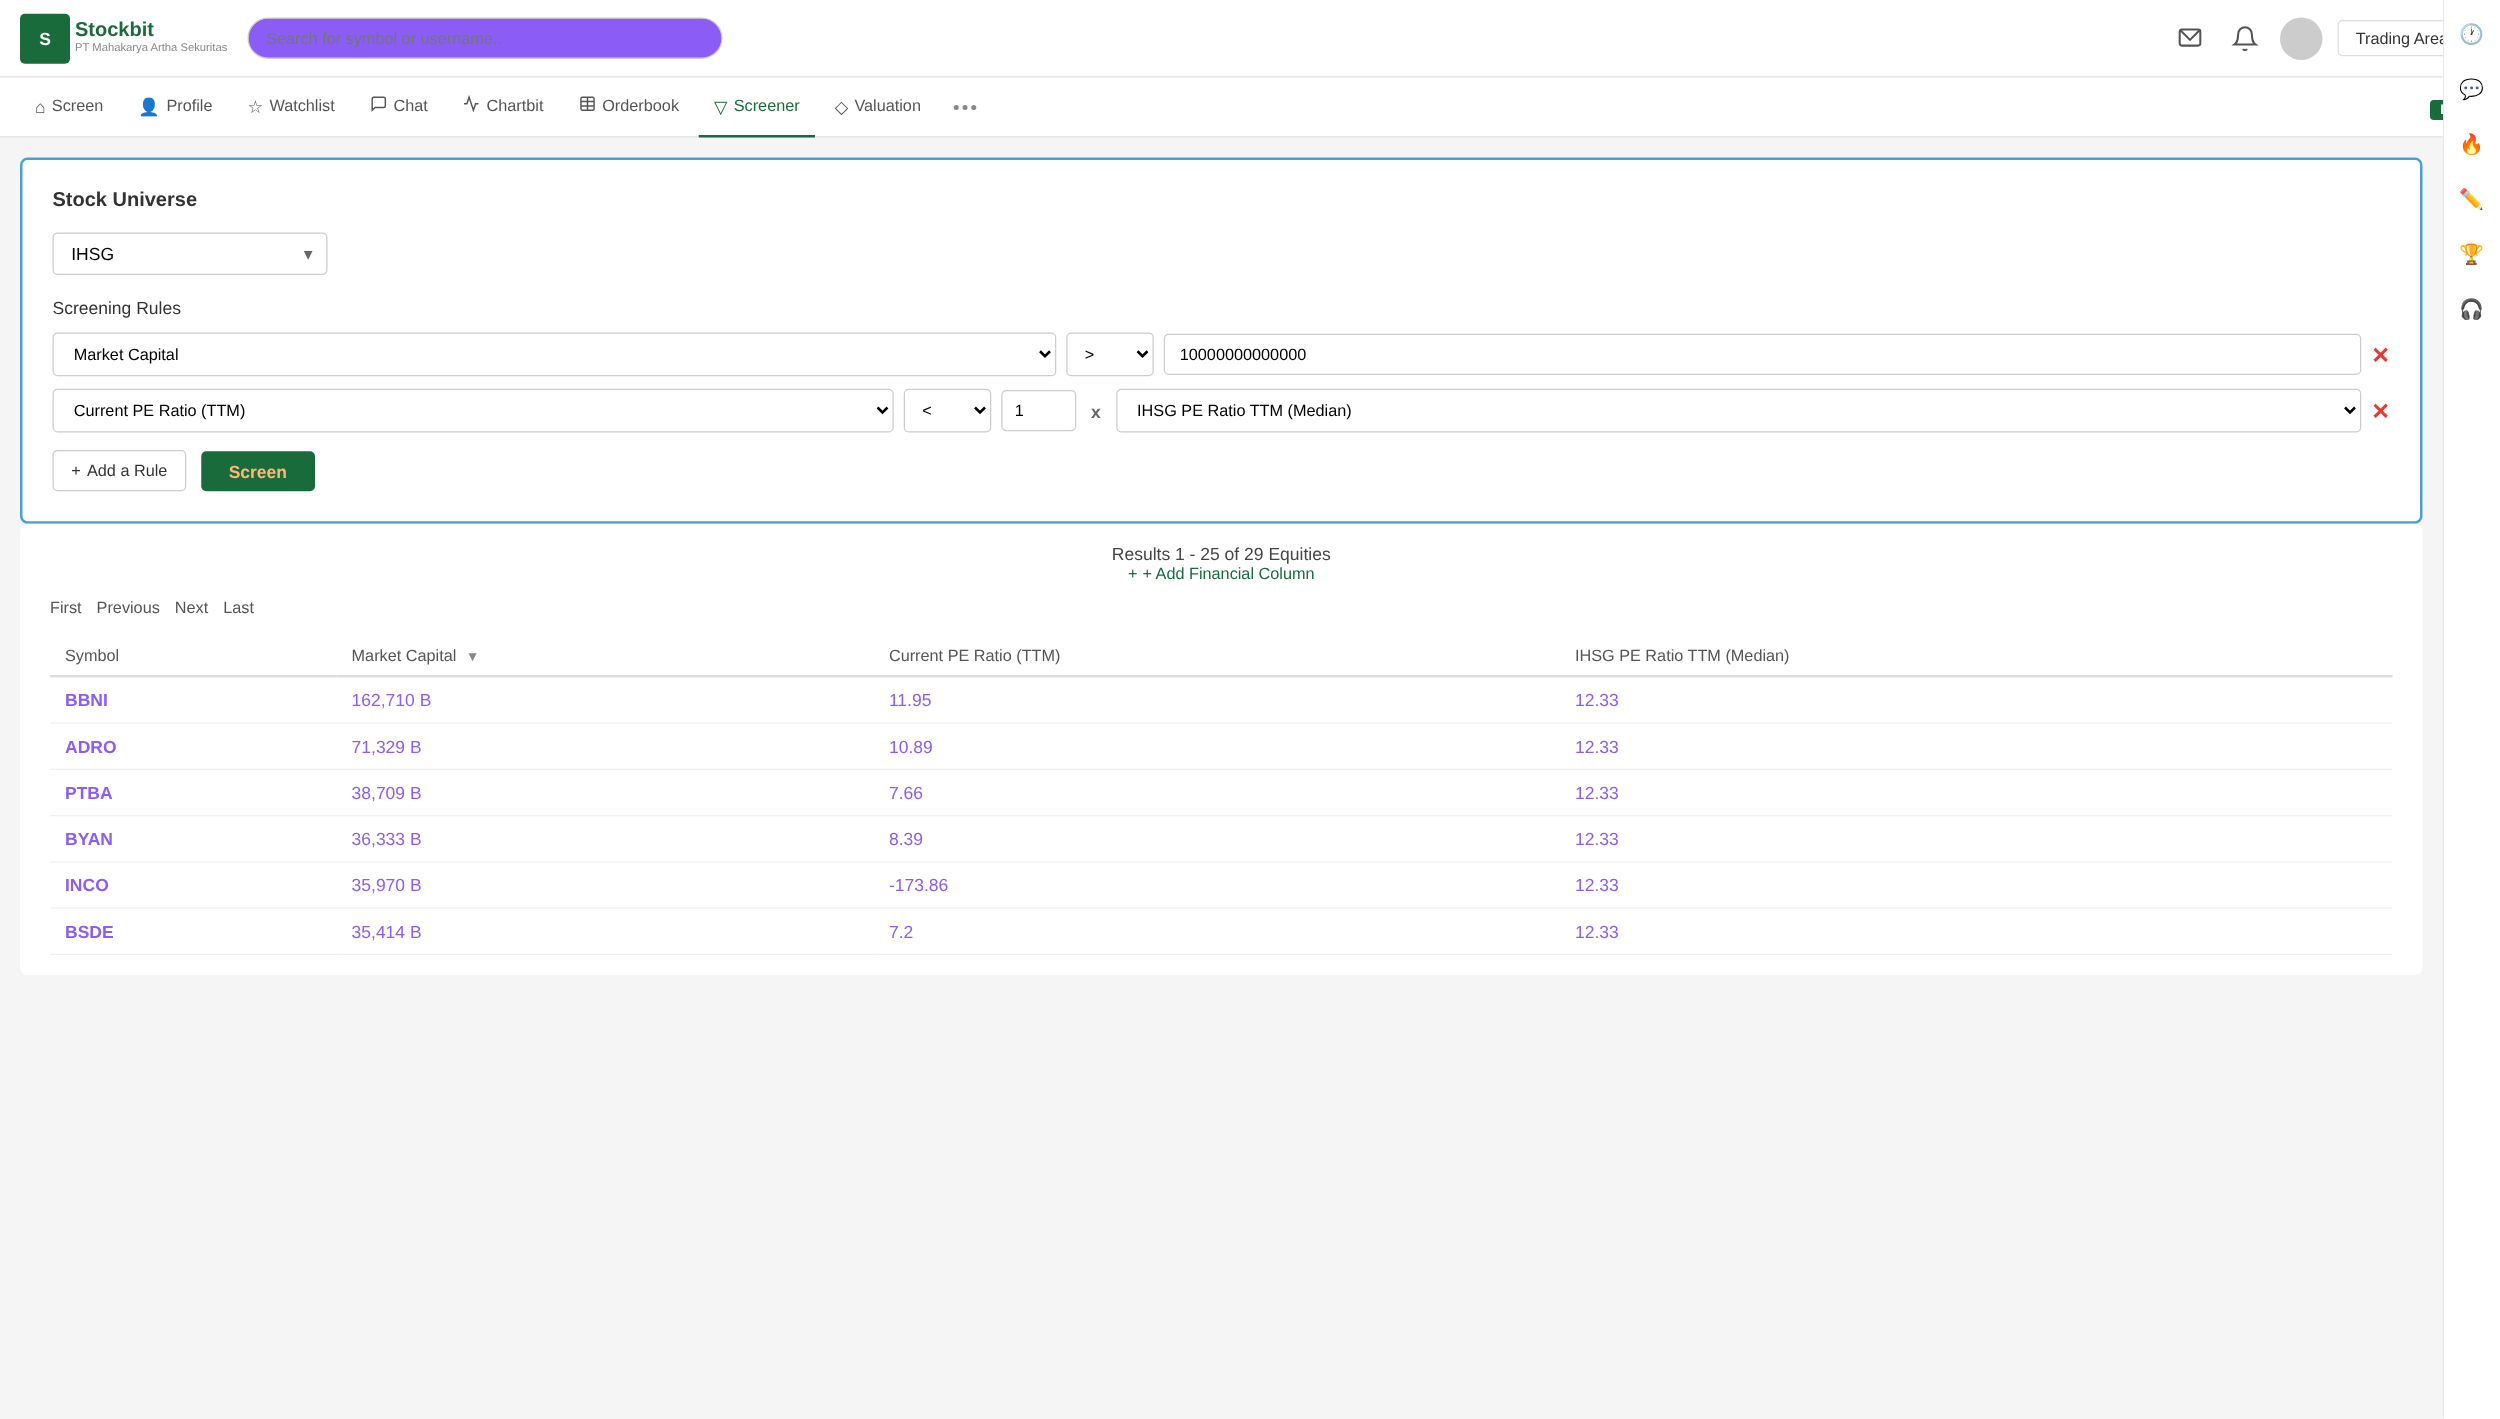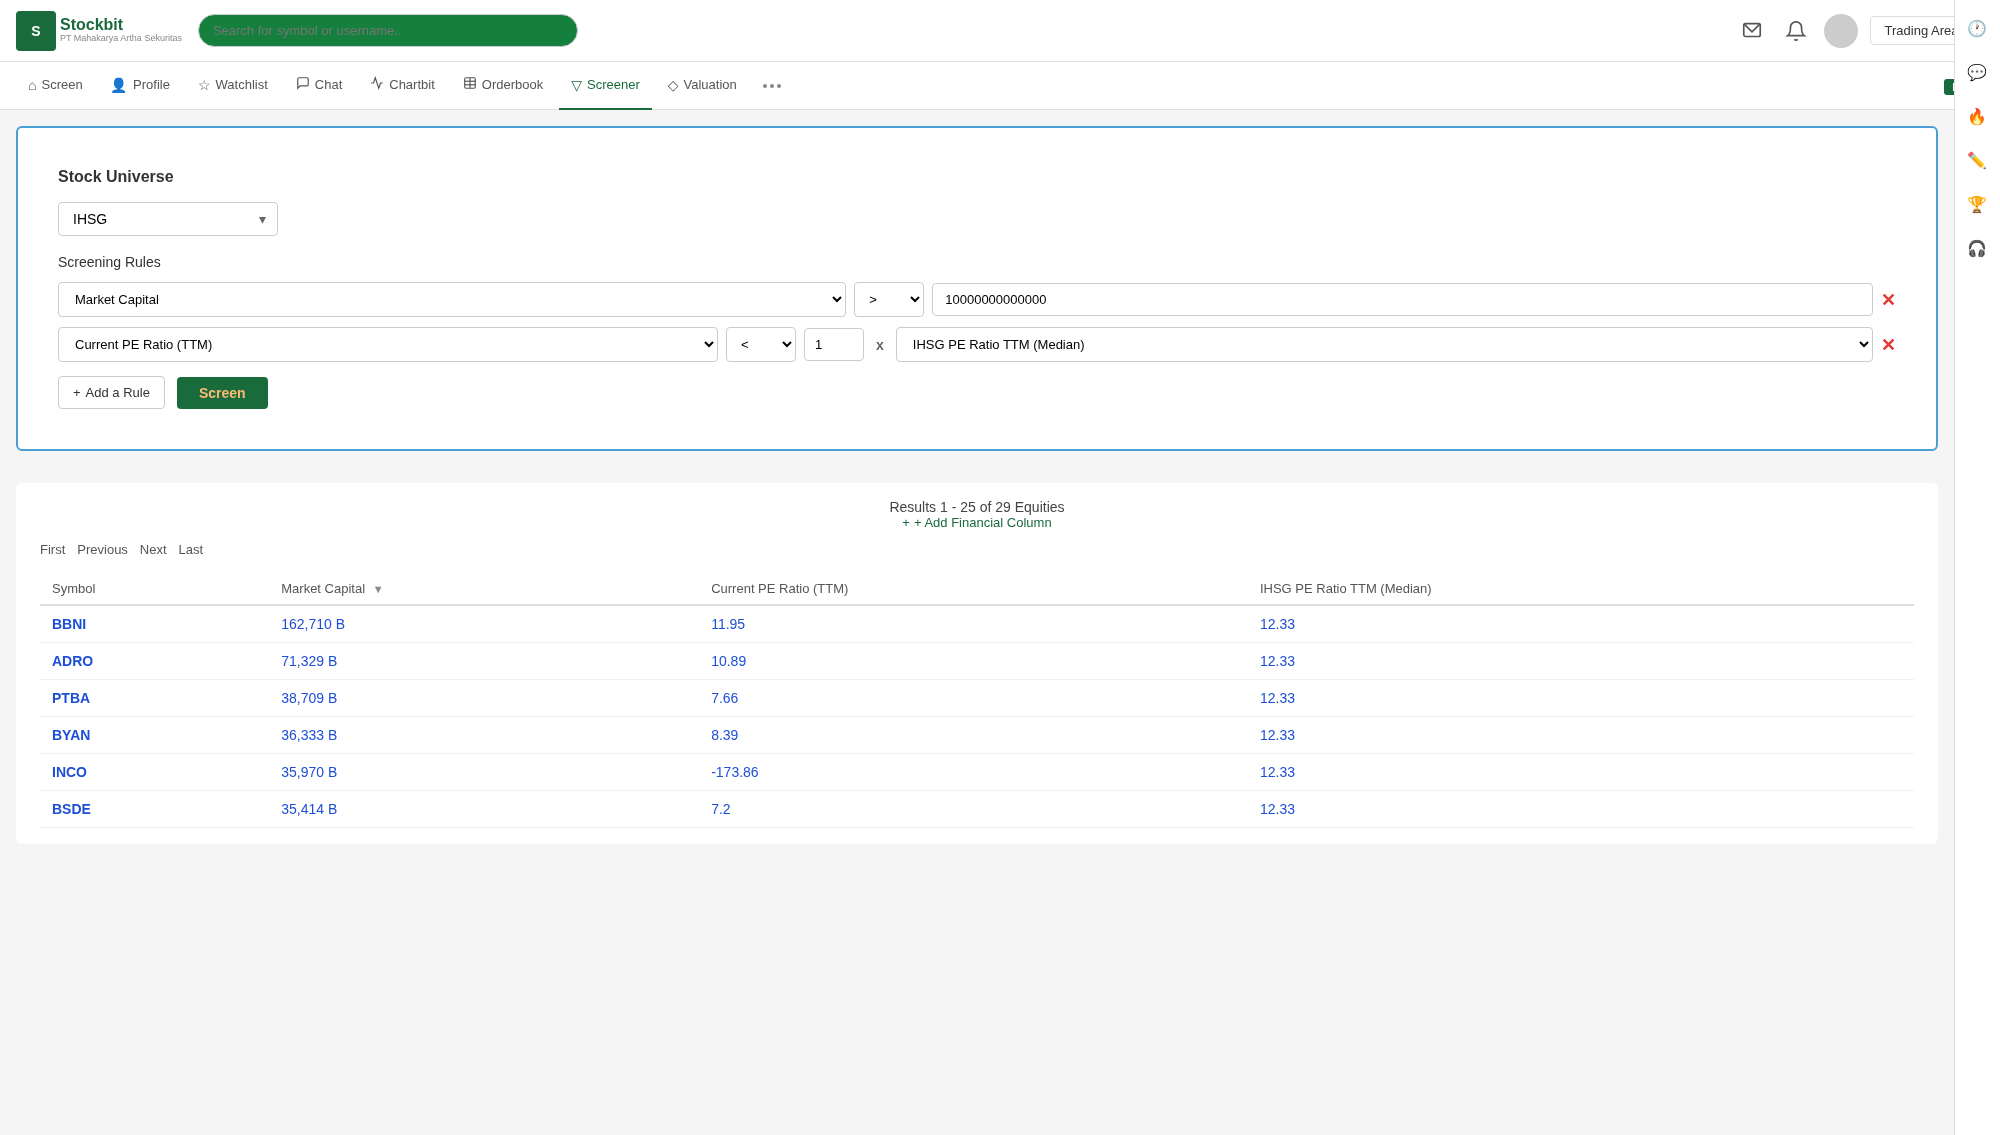--- a/index.html
+++ b/index.html
@@ -6,42 +6,42 @@
     body { font-family: -apple-system, BlinkMacSystemFont, 'Segoe UI', sans-serif; background: #f5f5f5; color: #333; font-size: 14px; }
 
     
     .header { display: flex; align-items: center; background: #fff; border-bottom: 1px solid #e0e0e0; padding: 0 16px; height: 62px; gap: 16px; position: relative; }
     .logo-area { display: flex; align-items: center; gap: 4px; min-width: 120px; }
     .logo-icon { width: 40px; height: 40px; background: #1a6b3c; border-radius: 4px; display: flex; align-items: center; justify-content: center; color: #fff; font-weight: bold; font-size: 14px; }
     .logo-text { display: flex; flex-direction: column; }
     .logo-title { font-weight: bold; font-size: 16px; color: #1a6b3c; line-height: 1; }
     .logo-subtitle { font-size: 9px; color: #888; line-height: 1.2; }
     .search-bar { flex: 1; max-width: 380px; }
-    .search-bar input { width: 100%; padding: 8px 14px; border: 1px solid #ccc; border-radius: 20px; font-size: 13px; outline: none; background: #15803d; }
+    .search-bar input { width: 100%; padding: 8px 14px; border: 1px solid #ccc; border-radius: 20px; font-size: 13px; outline: none; background: #8b5cf6; }
     .header-right { display: flex; align-items: center; gap: 12px; margin-left: auto; }
     .header-icon { width: 32px; height: 32px; display: flex; align-items: center; justify-content: center; cursor: pointer; color: #555; font-size: 18px; }
     .avatar { width: 34px; height: 34px; background: #ccc; border-radius: 50%; }
     .trading-area-btn { display: flex; align-items: center; gap: 4px; padding: 6px 14px; background: #fff; border: 1px solid #ddd; border-radius: 4px; cursor: pointer; font-size: 13px; color: #333; white-space: nowrap; }
     .right-sidebar-icons { display: flex; flex-direction: column; align-items: center; width: 46px; border-left: 1px solid #e0e0e0; position: fixed; right: 0; top: 0; bottom: 0; background: #fff; padding-top: 10px; gap: 8px; z-index: 100; }
     .sidebar-icon { width: 36px; height: 36px; display: flex; align-items: center; justify-content: center; cursor: pointer; color: #777; font-size: 16px; border-radius: 4px; }
 
     
     .nav { display: flex; align-items: center; background: #fff; border-bottom: 1px solid #e0e0e0; padding: 0 16px; height: 48px; gap: 4px; }
     .nav-item { display: flex; align-items: center; gap: 5px; padding: 0 12px; height: 48px; cursor: pointer; font-size: 13px; color: #555; border-bottom: 2px solid transparent; white-space: nowrap; }
     .nav-item.active { color: #1a6b3c; border-bottom: 2px solid #1a6b3c; }
     .nav-item .nav-icon { font-size: 14px; }
     .pro-badge { background: #1a6b3c; color: #fff; padding: 2px 8px; border-radius: 3px; font-size: 11px; font-weight: bold; }
     .nav-more { display: flex; align-items: center; gap: 3px; padding: 0 10px; cursor: pointer; color: #888; }
     .nav-dot { width: 4px; height: 4px; background: #888; border-radius: 50%; }
 
     
     .main { margin-right: 46px; padding: 16px; }
 
     
-    .screener-panel { background: #fff; border: 2px solid #4a9fd4; border-radius: 6px; padding: 40px; margin-bottom: 32px; }
+    .screener-panel { background: #fff; border: 2px solid #4a9fd4; border-radius: 6px; padding: 24px; margin-bottom: 0; }
     .panel-title { font-size: 16px; font-weight: 600; margin-bottom: 16px; color: #333; }
     .universe-select { position: relative; display: inline-block; }
     .universe-select select { appearance: none; padding: 8px 40px 8px 14px; border: 1px solid #ccc; border-radius: 4px; font-size: 14px; background: #fff; cursor: pointer; min-width: 220px; outline: none; }
     .universe-select::after { content: '▾'; position: absolute; right: 12px; top: 50%; transform: translateY(-50%); pointer-events: none; color: #666; }
 
     .screening-rules-label { font-size: 14px; font-weight: 500; margin-top: 18px; margin-bottom: 12px; color: #333; }
     .rule-row { display: flex; align-items: center; gap: 8px; margin-bottom: 10px; }
     .rule-select-wide { flex: 1; padding: 8px 12px; border: 1px solid #ccc; border-radius: 4px; font-size: 13px; background: #fff; cursor: pointer; outline: none; min-width: 0; }
     .rule-select-narrow { padding: 8px 10px; border: 1px solid #ccc; border-radius: 4px; font-size: 13px; background: #fff; cursor: pointer; outline: none; width: 70px; }
     .rule-input { padding: 8px 12px; border: 1px solid #ccc; border-radius: 4px; font-size: 13px; flex: 1.2; min-width: 0; outline: none; }
@@ -62,21 +62,21 @@
     .pagination { display: flex; gap: 12px; margin-bottom: 16px; }
     .page-link { font-size: 13px; color: #555; cursor: pointer; }
 
     
     table { width: 100%; border-collapse: collapse; }
     thead tr { border-bottom: 2px solid #ddd; }
     th { text-align: left; padding: 8px 12px; font-size: 13px; color: #555; font-weight: 500; }
     th.sortable { cursor: pointer; }
     .sort-arrow { display: inline-block; margin-left: 4px; color: #888; font-size: 11px; }
     tbody tr { border-bottom: 1px solid #f0f0f0; }
-    td { padding: 10px 12px; font-size: 14px; color: #1d4ed8; }
+    td { padding: 10px 12px; font-size: 14px; color: #8b5cf6; }
     td:first-child { font-weight: 700; }
   </style>
 </head>
 <body>
 
 <div class="right-sidebar-icons">
   <div class="sidebar-icon">🕐</div>
   <div class="sidebar-icon">💬</div>
   <div class="sidebar-icon">🔥</div>
   <div class="sidebar-icon">✏️</div>

